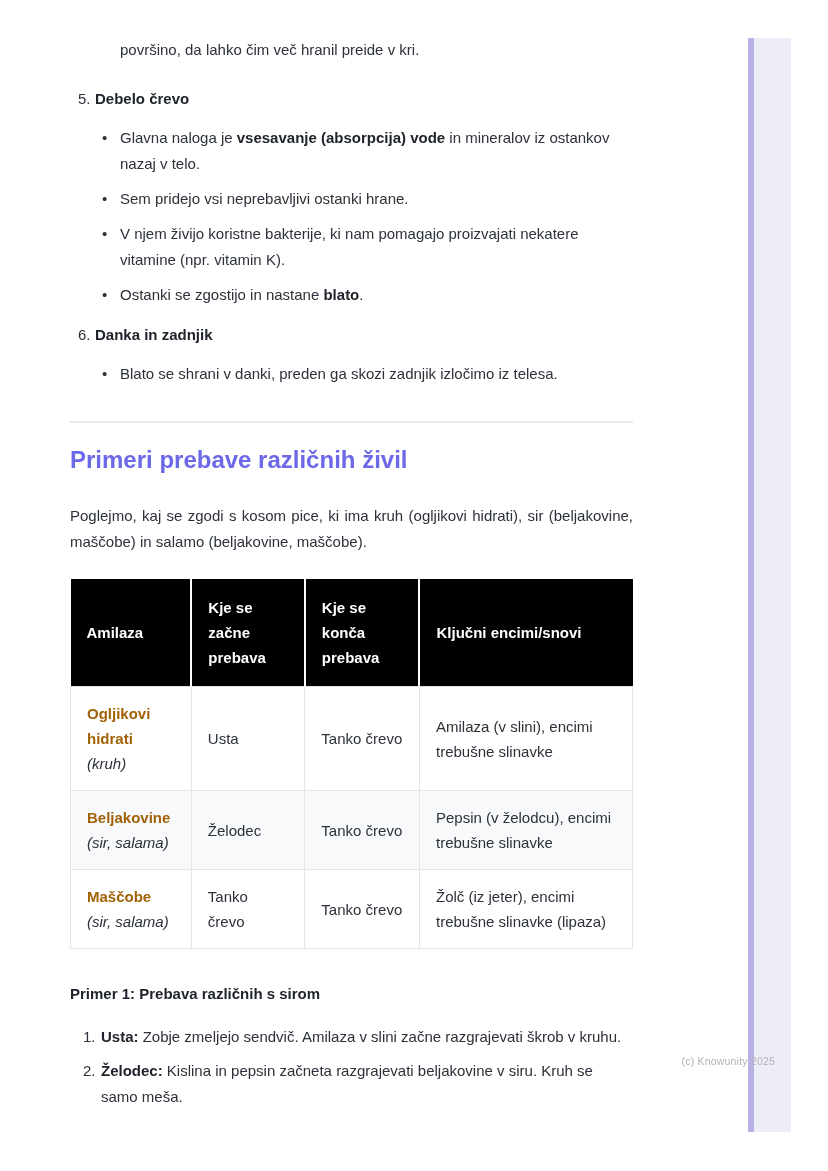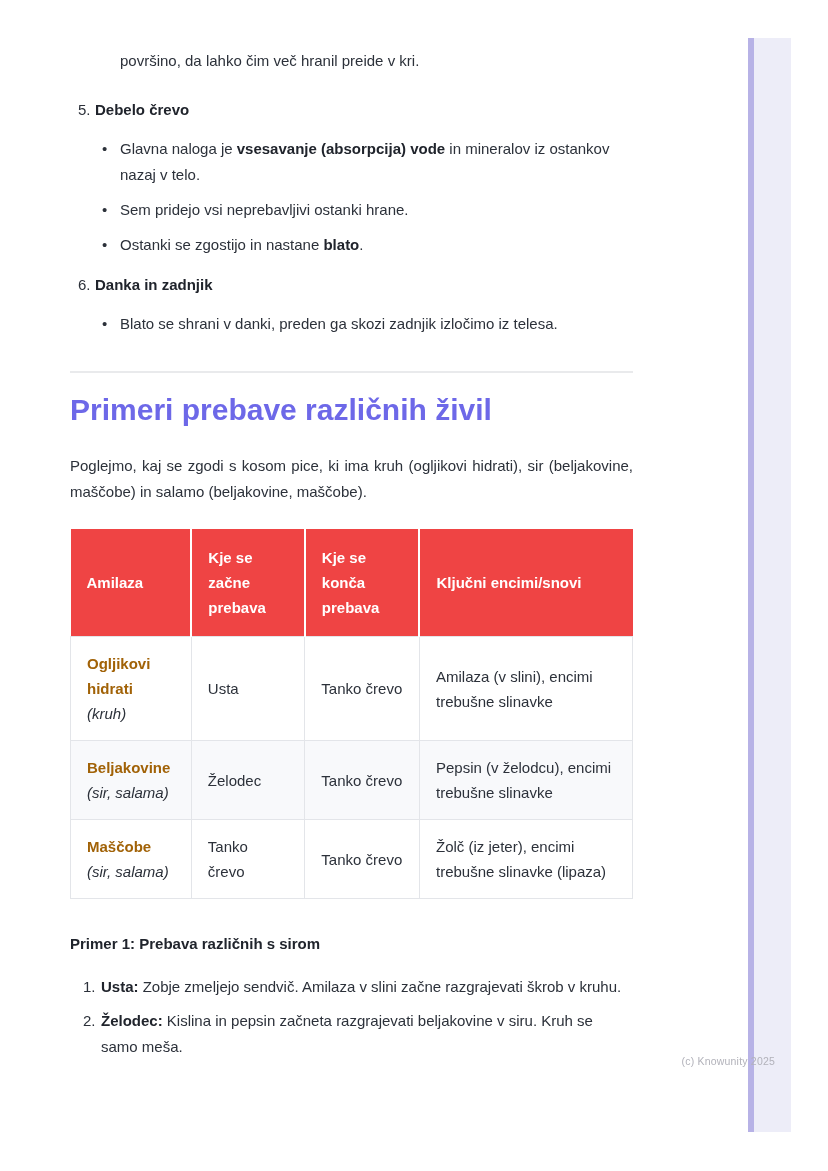--- a/index.html
+++ b/index.html
@@ -20,21 +20,21 @@
     width: 6px; height: 1094px;
     background: #b7b2e6; z-index: 2;
   }
   .side-panel {
     position: absolute; left: 754px; top: 38px;
     width: 37px; height: 1094px;
     background: #ededf8; z-index: 1;
   }
 
   .content {
-    position: absolute; left: 70px; top: 12px;
+    position: absolute; left: 70px; top: 1px;
     width: 563px; z-index: 3;
   }
 
   .continuation { margin-top: 36px; padding-left: 50px; }
 
   .num-item { position: relative; padding-left: 25px; font-weight: 700; color: #20242c; }
   .num-item .num { position: absolute; left: 8px; font-weight: 400; color: #2c313a; }
   .item5-title { margin-top: 23px; }
   .item6-title { margin-top: 14px; }
 
@@ -44,38 +44,38 @@
     content: "\2022";
     position: absolute; left: 32px; top: 0;
     color: #2c313a;
   }
   .bullet-item b, .step-text b { font-weight: 700; color: #20242c; }
 
   .divider { margin-top: 34px; height: 2px; background: #e9eaec; border: none; }
 
   .section-heading {
     margin-top: 21px;
-    font-size: 30px; line-height: 32px;
+    font-size: 24px; line-height: 32px;
     font-weight: 700; color: #6d68e8;
   }
 
   .section-intro { margin-top: 27px; text-align: justify; }
 
   .food-table {
     margin-top: 24px;
     width: 563px;
     border-collapse: collapse;
     table-layout: fixed;
   }
   .food-table col.c1 { width: 21.5%; }
   .food-table col.c2 { width: 20.2%; }
   .food-table col.c3 { width: 20.4%; }
   .food-table col.c4 { width: 37.9%; }
   .food-table th {
-    background: #ef4444; color: #ffffff;
+    background: #000000; color: #ffffff;
     font-weight: 600; text-align: left;
     padding: 16px; line-height: 25px;
     border-right: 2px solid #ffffff;
     vertical-align: middle;
   }
   .food-table th:last-child { border-right: none; }
   .food-table td {
     border: 1px solid #e3e5e9;
     padding: 14px 16px; line-height: 25px;
     vertical-align: middle;
@@ -109,20 +109,21 @@
   <div class="continuation">površino, da lahko čim več hranil preide v kri.</div>
 
   <div class="num-item item5-title">
     <span class="num">5.</span>
     <span>Debelo črevo</span>
   </div>
 
   <ul class="bullet-list">
     <li class="bullet-item"><span>Glavna naloga je </span><b>vsesavanje (absorpcija) vode</b><span> in mineralov iz ostankov nazaj v telo.</span></li>
     <li class="bullet-item"><span>Sem pridejo vsi neprebavljivi ostanki hrane.</span></li>
+    <li class="bullet-item"><span>V njem živijo koristne bakterije, ki nam pomagajo proizvajati nekatere vitamine (npr. vitamin K).</span></li>
     <li class="bullet-item"><span>Ostanki se zgostijo in nastane </span><b>blato</b><span>.</span></li>
   </ul>
 
   <div class="num-item item6-title">
     <span class="num">6.</span>
     <span>Danka in zadnjik</span>
   </div>
 
   <ul class="bullet-list">
     <li class="bullet-item"><span>Blato se shrani v danki, preden ga skozi zadnjik izločimo iz telesa.</span></li>

